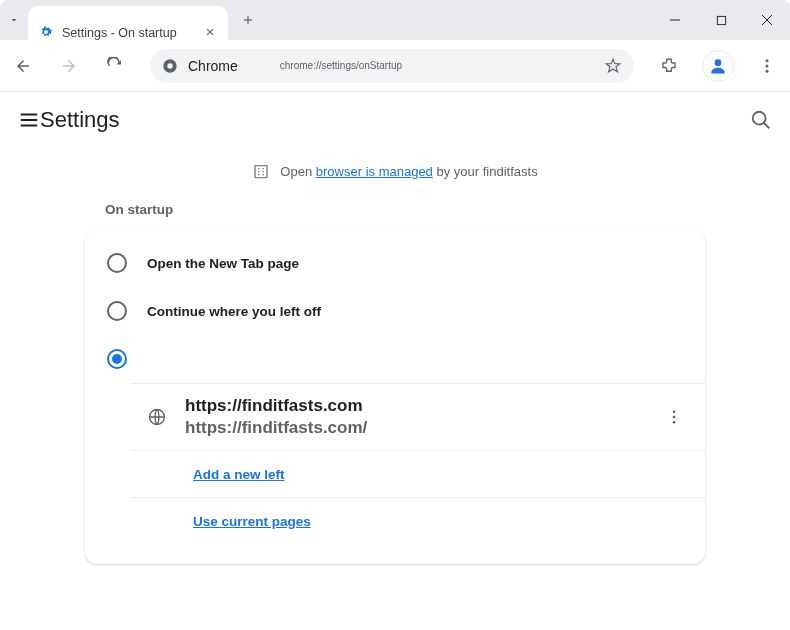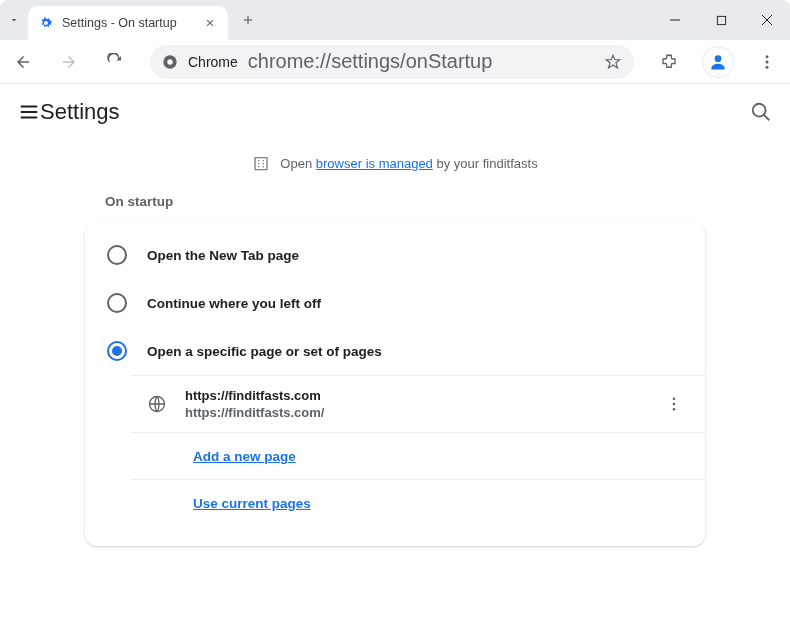--- a/index.html
+++ b/index.html
@@ -1,33 +1,33 @@
 <!DOCTYPE html>
 <html><head>
   <meta charset="utf-8">
   <style>
     * { margin: 0; padding: 0; box-sizing: border-box; font-family: 'Segoe UI', Arial, sans-serif; }
     body { width: 790px; height: 630px; background: #fff; overflow: hidden; }
     
     .titlebar { height: 40px; display: flex; align-items: center; background: #e8eaed; border-radius: 8px 8px 0 0; }
     .tab-dropdown { width: 28px; display:flex; justify-content:center; align-items:center; cursor:pointer; }
-    .tab { background: #fff; border-radius: 10px 10px 0 0; height: 34px; margin-top: 6px; display: flex; align-items: center; padding: 0 10px; min-width: 200px; gap: 8px; }
+    .tab { background: #fff; border-radius: 10px 10px 0 0; height: 34px; margin-top: 6px; display: flex; align-items: flex-end; padding: 0 10px; min-width: 200px; gap: 8px; }
     .tab-favicon { width: 16px; height: 16px; }
     .tab-title { font-size: 12.5px; color: #3c4043; flex: 1; }
     .tab-close { width: 16px; height: 16px; display:flex; align-items:center; justify-content:center; cursor:pointer; color:#5f6368; border-radius:50%; }
     .newtab { width: 28px; height: 28px; display:flex; align-items:center; justify-content:center; margin-left: 6px; cursor:pointer; color:#5f6368; }
     .win-controls { margin-left: auto; display:flex; }
     .win-btn { width: 46px; height: 40px; display:flex; align-items:center; justify-content:center; cursor:pointer; color:#202124; }
     
-    .toolbar { height: 44px; display:flex; align-items:center; padding: 0 6px; gap: 12px; background:#fff; border-bottom: 1px solid #e8eaed; }
+    .toolbar { height: 52px; display:flex; align-items:center; padding: 0 6px; gap: 12px; background:#fff; border-bottom: 1px solid #e8eaed; }
     .nav-btn { width: 34px; height: 34px; display:flex; align-items:center; justify-content:center; border-radius:50%; cursor:pointer; color:#5f6368; }
     .nav-btn.disabled { color:#bdc1c6; cursor:default; }
     .omnibox { flex:1; height: 34px; background:#f1f3f4; border-radius: 17px; display:flex; align-items:center; padding: 0 12px; gap:10px; margin: 0 6px; }
     .omni-origin { font-size: 14px; color:#202124; font-weight:500; }
-    .omni-url { font-size: 20px; color:#5f6368; flex:1; }
+    .omni-url { font-size: 10px; color:#5f6368; flex:1;margin-left:32px; }
     .omni-icon { color:#5f6368; cursor:pointer; }
     .profile-chip { width:32px; height:32px; border-radius:50%; display:flex; align-items:center; justify-content:center; background:#fff; border:1px solid #e8eaed; margin:0 4px; }
     
     .content { display:flex; flex-direction:column; }
     .settings-header { height: 56px; display:flex; align-items:center; padding: 0 18px; }
     .menu-icon { cursor:pointer; color:#202124; }
     .page-title { font-size: 22px; color:#202124; }
     .search-icon { margin-left:auto; cursor:pointer; color:#5f6368; }
     
     .managed-banner { display:flex; align-items:center; justify-content:center; gap:10px; padding: 14px 0; font-size:13px; color:#5f6368; }
@@ -41,21 +41,21 @@
     .radio-row { display:flex; align-items:center; padding: 14px 22px; gap: 20px; cursor:pointer; }
     .radio { width:20px; height:20px; border:2px solid #5f6368; border-radius:50%; display:flex; align-items:center; justify-content:center; }
     .radio.selected { border-color:#1a73e8; }
     .radio-dot { width:10px; height:10px; border-radius:50%; background:#1a73e8; }
     .radio-label { font-size:13.5px; color:#202124; }
     
     .subsection { padding: 0 0 0 46px; }
     .page-row { display:flex; align-items:center; padding: 12px 22px 12px 16px; gap: 18px; border-top:1px solid #eee; }
     .globe-icon { color:#5f6368; flex-shrink:0; }
     .page-texts { flex:1; display:flex; flex-direction:column; gap:2px; }
-    .page-line { font-size:13px; color:#202124; }
+    .page-line { font-size:17px; color:#202124; }
     .page-line.sub { color:#5f6368; }
     .more-btn { cursor:pointer; color:#5f6368; }
     
     .link-row { padding: 14px 22px 14px 62px; border-top:1px solid #eee; }
     .link-text { font-size:13.5px; color:#1a73e8; text-decoration:underline; cursor:pointer; }
   </style>
 </head>
 <body>
 
 <div class="titlebar">
@@ -182,41 +182,40 @@
 
         <div class="radio-row">
           <div class="radio"></div>
           <span class="radio-label">Continue where you left off</span>
         </div>
 
         <div class="radio-row">
           <div class="radio selected">
               <div class="radio-dot"></div>
             </div>
-          <span class="radio-label">Open a specific page or set of pages</span>
         </div>
 
         <div class="subsection">
           <div class="page-row">
             <svg class="globe-icon" width="20" height="20" viewBox="0 0 24 24">
                 <circle cx="12" cy="12" r="9" fill="none" stroke="#5f6368" stroke-width="1.6"></circle>
                 <path fill="none" stroke="#5f6368" stroke-width="1.6" d="M3 12h18M12 3c3 3 3 15 0 18M12 3c-3 3-3 15 0 18"></path>
               </svg>
             <div class="page-texts">
               <span class="page-line">https://finditfasts.com</span>
               <span class="page-line sub">https://finditfasts.com/</span>
             </div>
             <svg class="more-btn" width="18" height="18" viewBox="0 0 24 24">
                 <circle cx="12" cy="5" r="1.8" fill="#5f6368"></circle>
                 <circle cx="12" cy="12" r="1.8" fill="#5f6368"></circle>
                 <circle cx="12" cy="19" r="1.8" fill="#5f6368"></circle>
               </svg>
           </div>
           <div class="link-row">
-            <span class="link-text">Add a new page</span>
+            <span class="link-text">Add a new left</span>
           </div>
           <div class="link-row">
             <span class="link-text">Use current pages</span>
           </div>
         </div>
 
       </div>
     </div>
   </div>
 </div>

